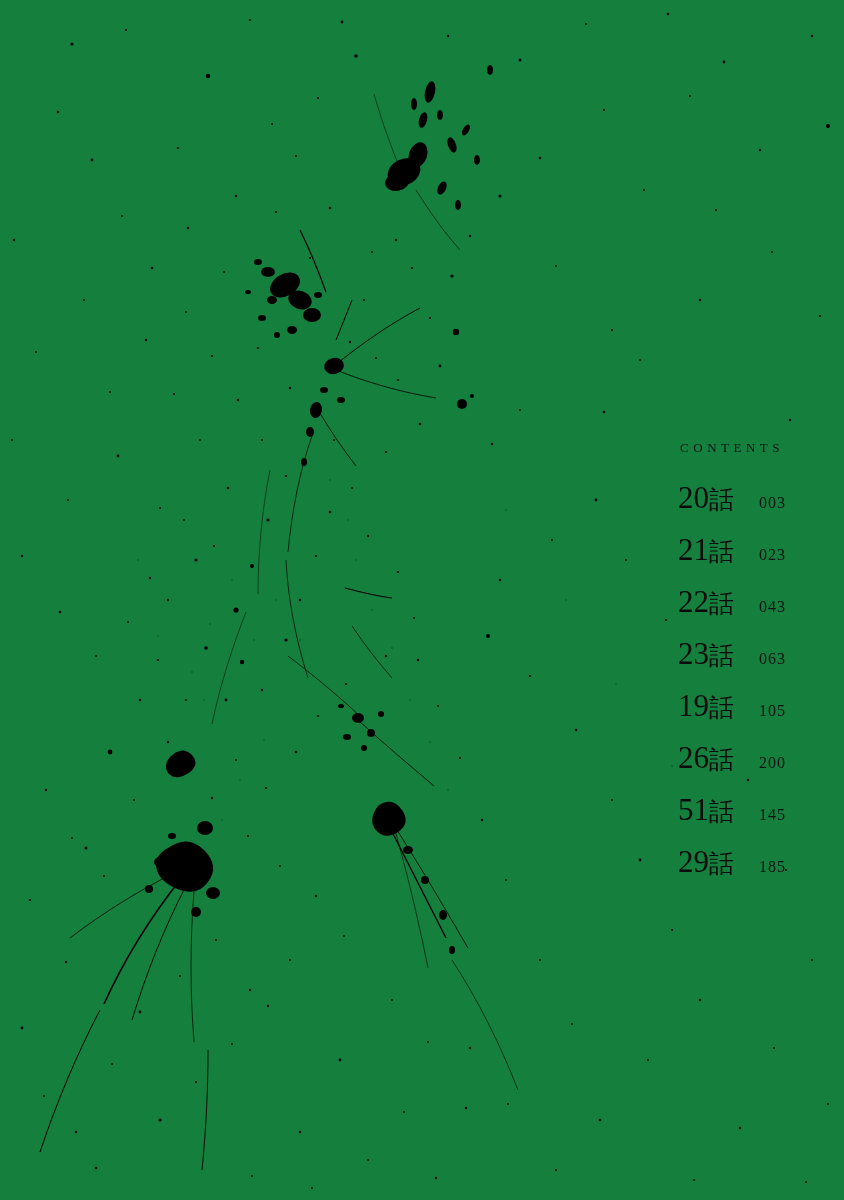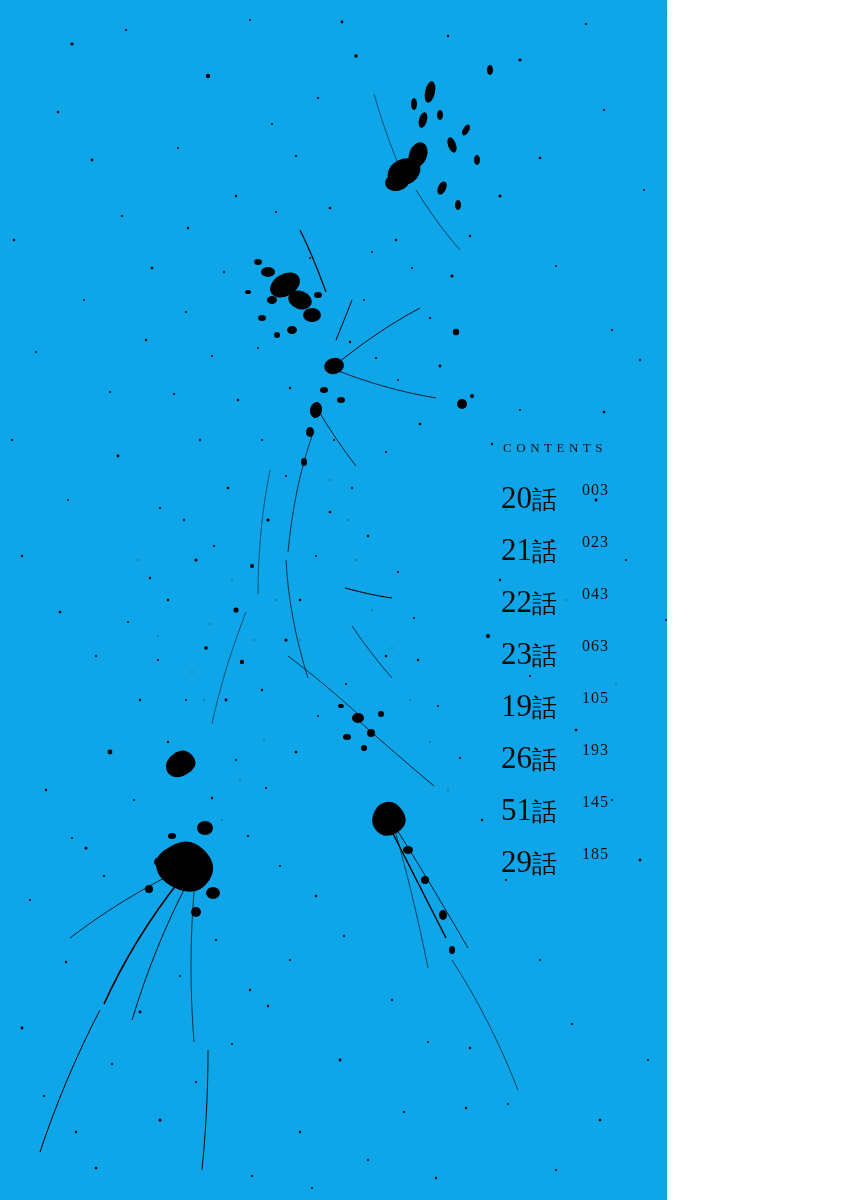--- a/index.html
+++ b/index.html
@@ -5,23 +5,23 @@
   html, body {
     margin: 0;
     padding: 0;
     background: #ffffff;
   }
   body {
     font-family: "Liberation Serif", serif;
   }
   .page {
     position: relative;
-    width: 667px;
+    width: 844px;
     height: 1200px;
-    background: #0ea5e9;
+    background: #15803d;
     overflow: hidden;
   }
   
   .ink-layer {
     position: absolute;
     left: 0; top: 0;
     width: 844px;
     height: 1200px;
   }
   .ink-layer svg {
@@ -39,21 +39,21 @@
     font-family: "Liberation Serif", serif;
     font-size: 13px;
     letter-spacing: 4.5px;
     color: #111;
     text-align: right;
     padding-right: 2px;
     margin-bottom: 26px;
   }
   .toc-row {
     display: flex;
-    align-items: flex-start;
+    align-items: flex-end;
     justify-content: flex-end;
     margin-bottom: 21px;
     white-space: nowrap;
   }
   .toc-chapter {
     font-family: "Liberation Serif", serif;
     font-size: 31px;
     color: #0b0b0b;
     letter-spacing: 0px;
     line-height: 1;
@@ -406,21 +406,21 @@
     </div>
 
 
     <div class="toc-row">
       <span class="toc-chapter"><span>19</span><span class="kanji">話</span></span>
       <span class="toc-page">105</span>
     </div>
 
     <div class="toc-row">
       <span class="toc-chapter"><span>26</span><span class="kanji">話</span></span>
-      <span class="toc-page">193</span>
+      <span class="toc-page">200</span>
     </div>
 
     <div class="toc-row">
       <span class="toc-chapter"><span>51</span><span class="kanji">話</span></span>
       <span class="toc-page">145</span>
     </div>
 
 
     <div class="toc-row">
       <span class="toc-chapter"><span>29</span><span class="kanji">話</span></span>

